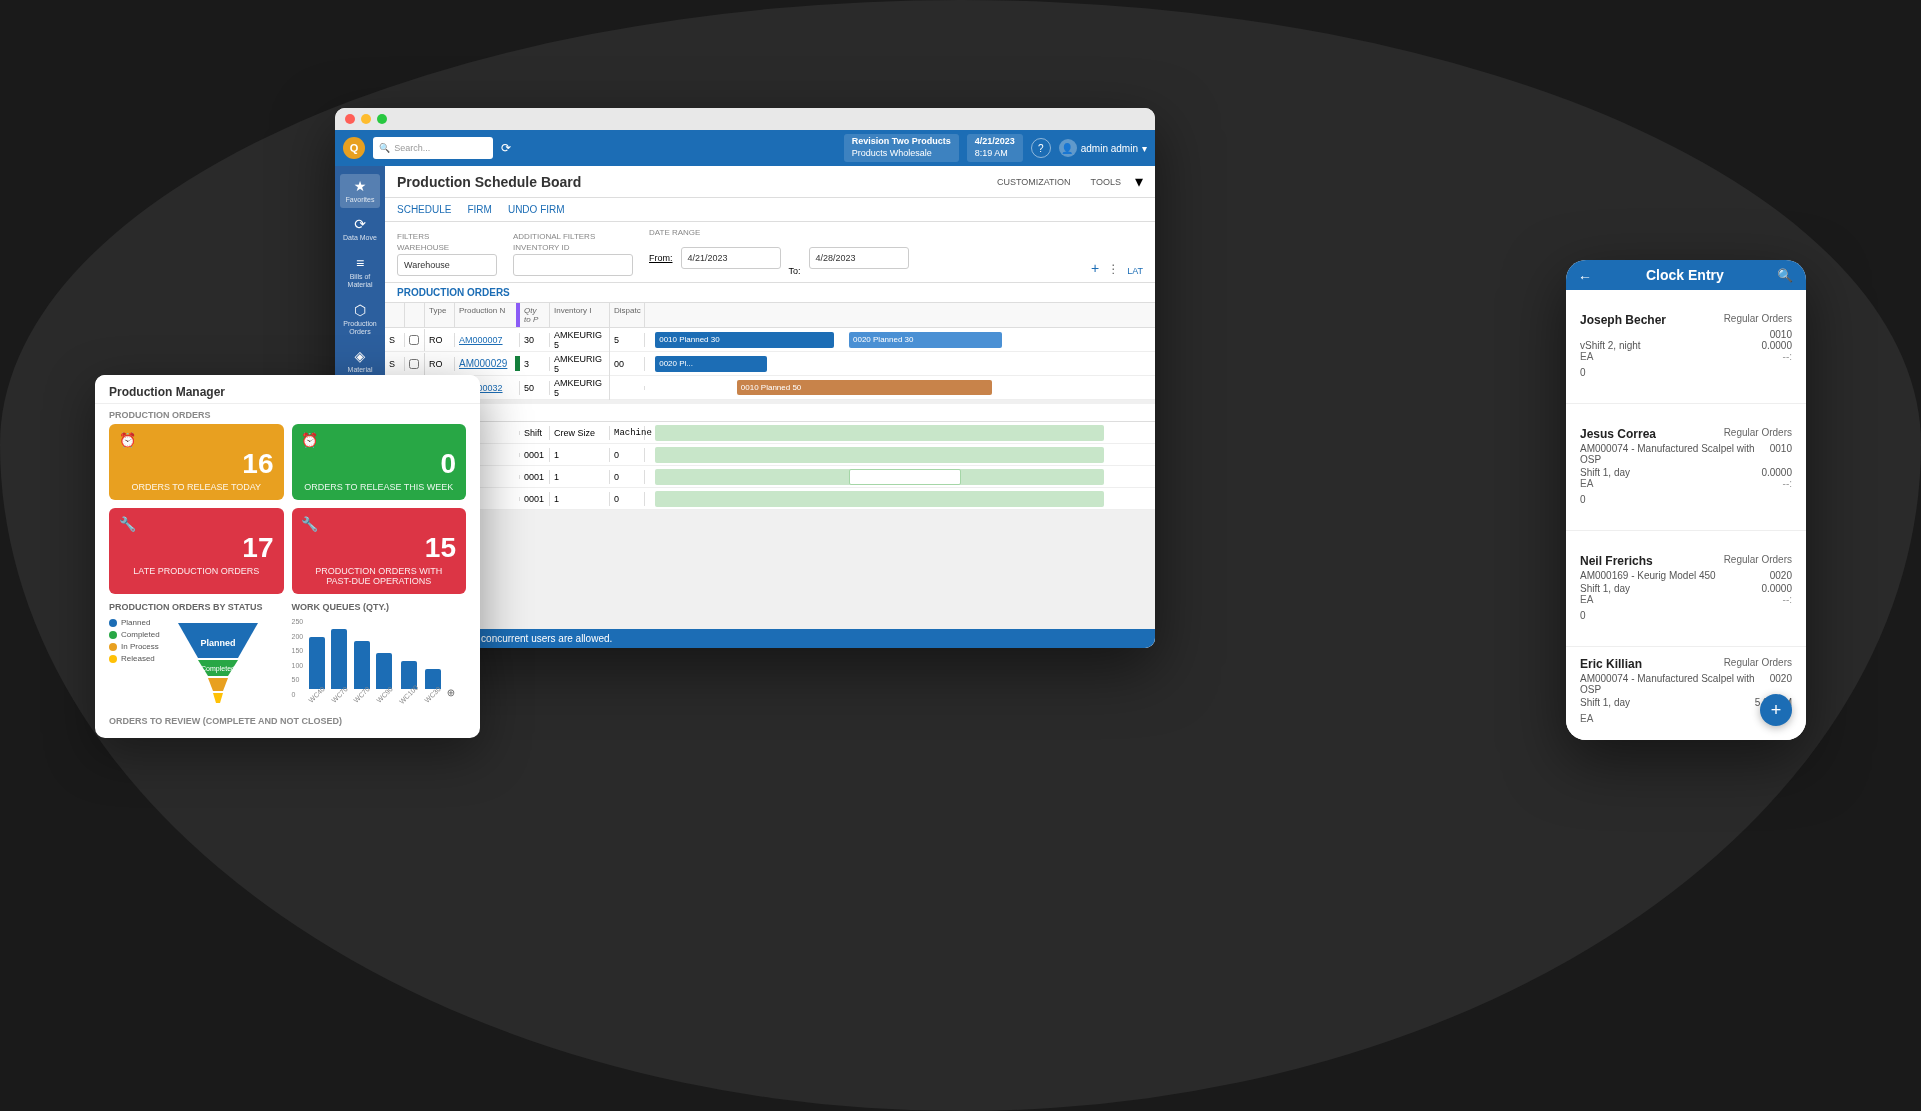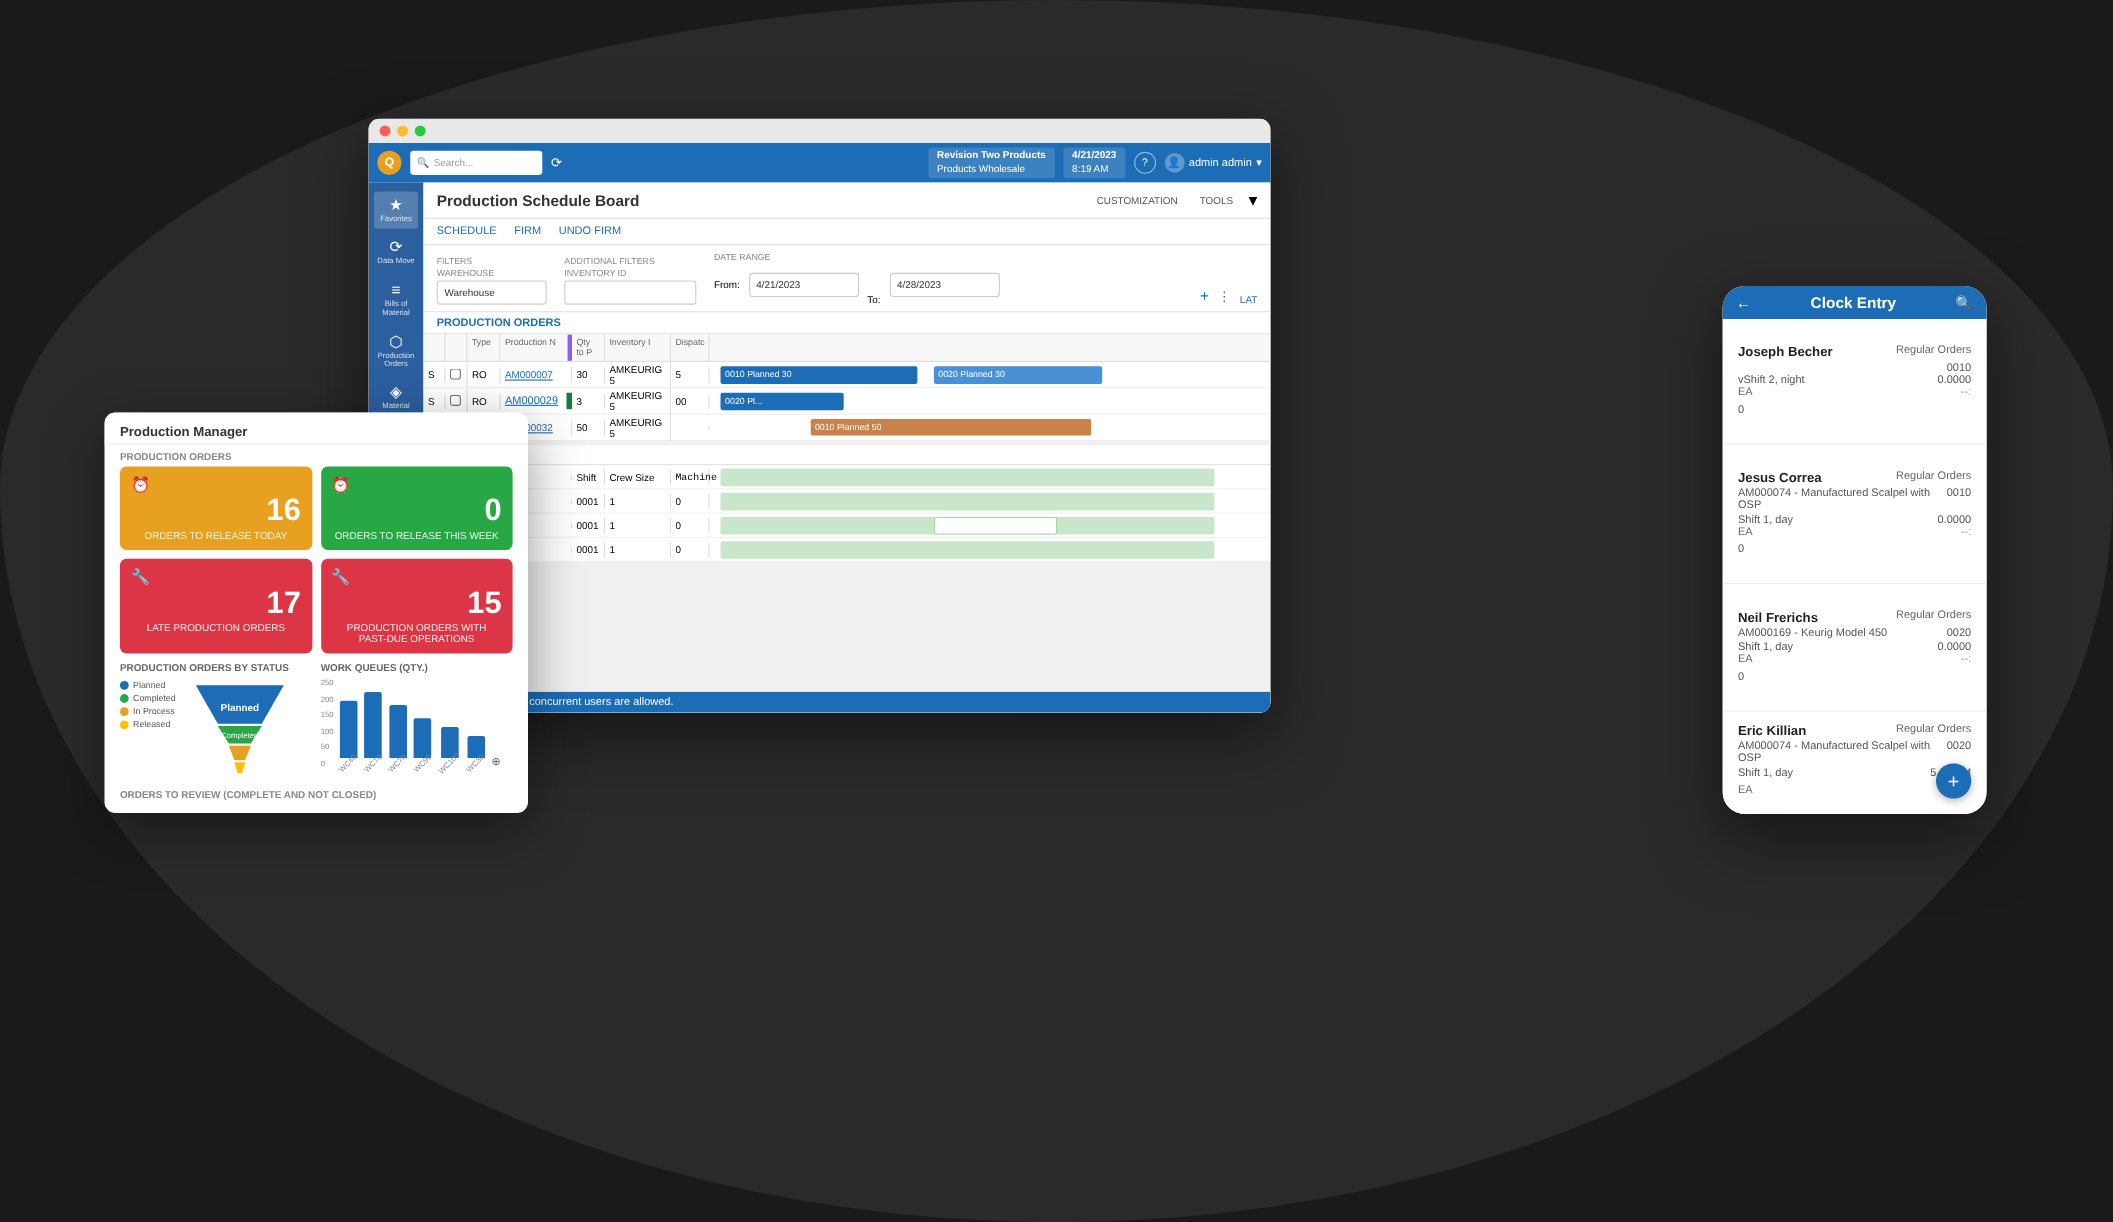--- a/index.html
+++ b/index.html
@@ -548,21 +548,21 @@
         <div style="display:flex;gap:8px;align-items:center;">
           <div class="filter-group">
             <span class="filter-label">Inventory ID</span>
             <div class="filter-input filter-input-wide"></div>
           </div>
         </div>
       </div>
       <div style="display:flex;flex-direction:column;gap:2px;">
         <span style="font-size:8px;color:#888;text-transform:uppercase;">DATE RANGE</span>
         <div style="display:flex;gap:8px;align-items:center;">
-          <span style="font-size:9px;">From:</span>
+          <span style="font-size:9px;text-decoration:underline;">From:</span>
           <div class="filter-input">
             <span style="font-size:9px;">4/21/2023</span>
           </div>
           <span style="font-size:9px;margin-top:27px;">To:</span>
           <div class="filter-input">
             <span style="font-size:9px;">4/28/2023</span>
           </div>
         </div>
       </div>
       <div style="margin-left:auto;display:flex;align-items:flex-end;gap:8px;">
@@ -577,21 +577,21 @@
     </div>
 
     <div class="schedule-table">
 
       <div style="display:flex;background:#f8f8f8;border-bottom:1px solid #ddd;">
         <div class="col-sch cell" style="border-right:1px solid #ddd;font-size:8px;color:#666;"></div>
         <div class="col-sel cell" style="border-right:1px solid #ddd;font-size:8px;color:#666;"></div>
 
         <div style="width:30px;border-right:1px solid #ddd;padding:3px 4px;font-size:8px;color:#666;">Type</div>
         <div style="width:65px;border-right:4px solid #8b5cf6;padding:3px 4px;font-size:8px;color:#666;">Production N</div>
-        <div style="width:30px;border-right:1px solid #ddd;padding:3px 4px;font-size:8px;color:#666;">Qty to P</div>
+        <div style="width:30px;border-right:1px solid #ddd;padding:3px 4px;font-size:8px;color:#666;font-style:italic;">Qty to P</div>
         <div style="width:60px;border-right:1px solid #ddd;padding:3px 4px;font-size:8px;color:#666;">Inventory I</div>
         <div style="width:35px;border-right:1px solid #ddd;padding:3px 4px;font-size:8px;color:#666;">Dispatc</div>
 
       </div>
 
       <div class="schedule-row">
         <div style="width:20px;border-right:1px solid #ddd;padding:2px 4px;font-size:9px;flex-shrink:0;">S</div>
         <div style="width:20px;border-right:1px solid #ddd;padding:2px 4px;flex-shrink:0;"><input type="checkbox" style="width: 10px; height: 10px;"></div>
         <div style="width:30px;border-right:1px solid #ddd;padding:2px 4px;font-size:9px;flex-shrink:0;">RO</div>
         <div style="width:65px;border-right:1px solid #ddd;padding:2px 4px;font-size:9px;flex-shrink:0;"><a style="color:#1c6db5;text-decoration:underline;cursor:pointer;">AM000007</a></div>

